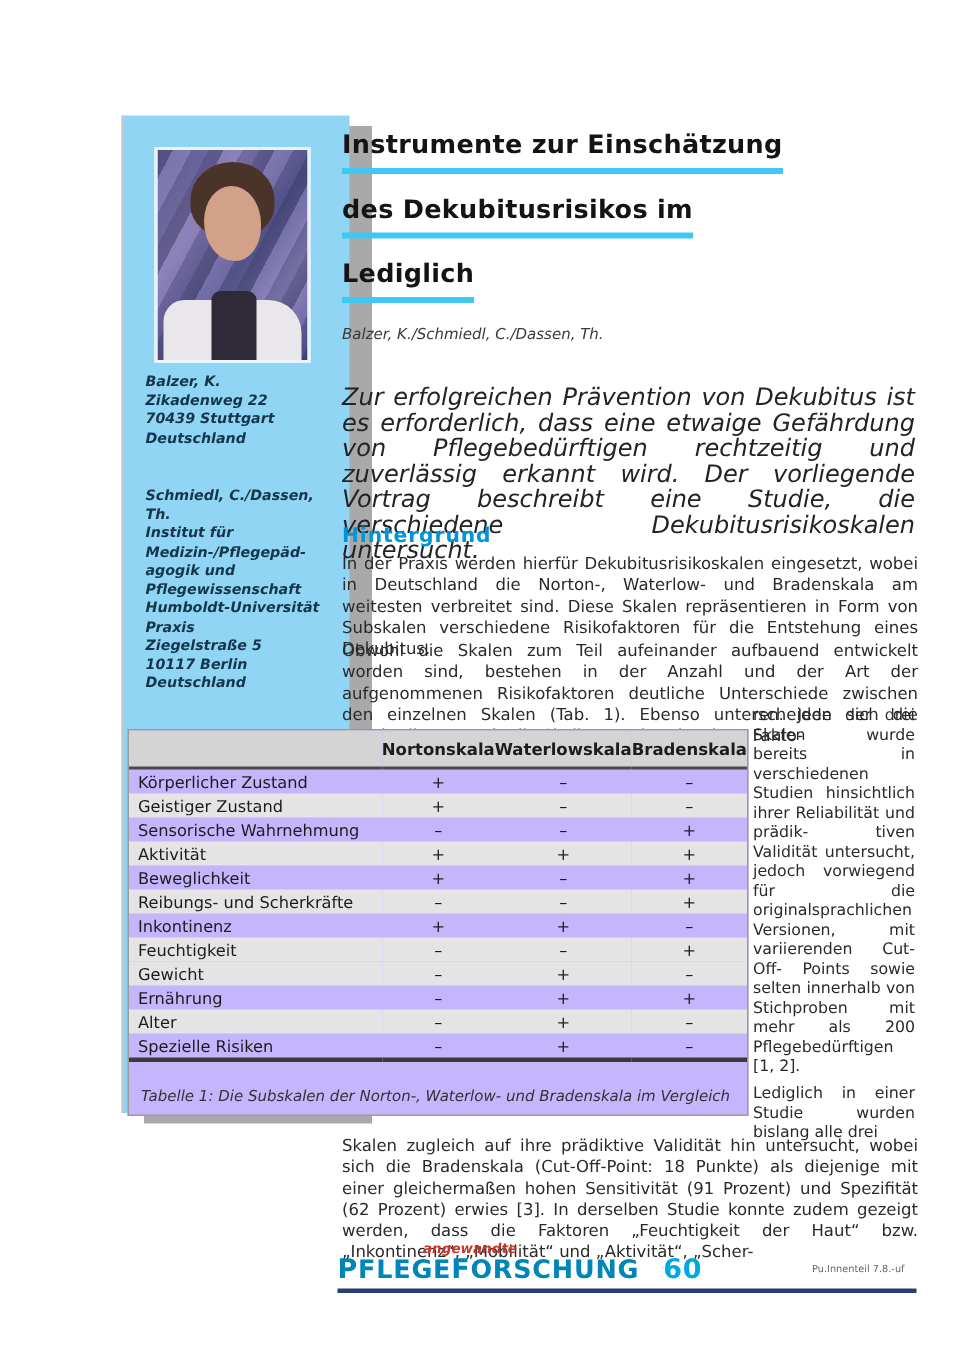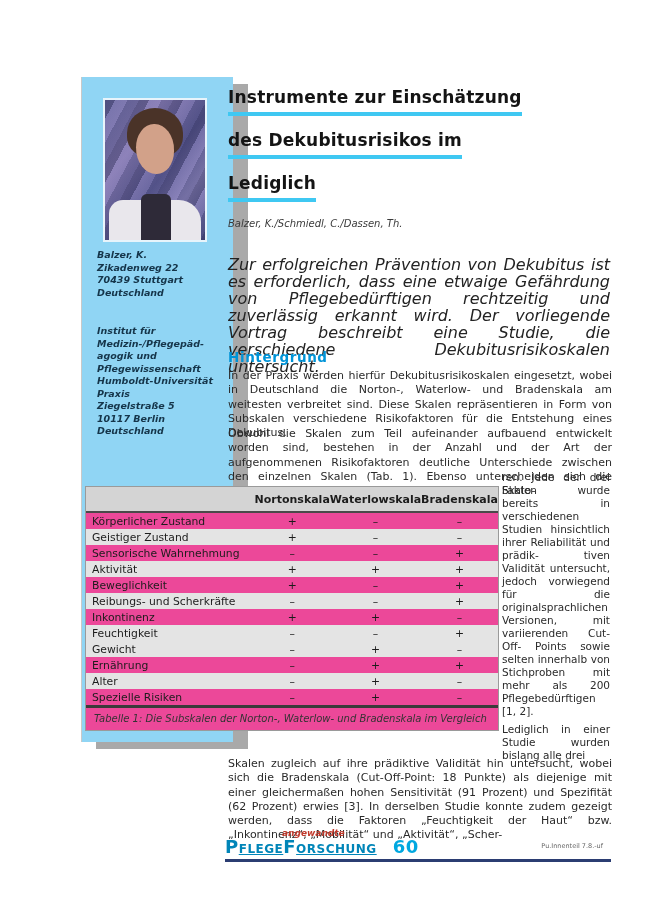--- a/index.html
+++ b/index.html
@@ -59,42 +59,42 @@
   .para1{left:228px;top:369px;width:384px;}
   .para2-lead{left:228px;top:427px;width:384px;}
   .narrowcol{
     left:502px;top:471px;width:108px;
     font-size:10.5px;line-height:13px;overflow-wrap:break-word;
   }
   .narrowcol .p3{margin-top:5px;}
   .para-bottom{left:228px;top:757px;width:384px;}
   
   .tablebox{
-    position:absolute;left:85px;top:486px;width:412px;background:#ec4899;
+    position:absolute;left:85px;top:486px;width:412px;background:#c4b5fd;
     border:1px solid #9a9a9a;z-index:3;
   }
   .tablebox table{border-collapse:collapse;width:100%;border-bottom:3px solid #3a3a3a;}
   .tablebox thead tr{background:#d4d4d4;border-bottom:2px solid #4a4a4a;}
   .tablebox th{font-size:11px;font-weight:bold;color:#1c1c1c;padding:6px 0 5px;text-align:center;}
   .tablebox th.lbl{width:48%;}
   .tablebox td{font-size:10.8px;color:#1c1c1c;padding:1.5px 0;}
   .tablebox td.lbl{padding-left:6px;text-align:left;}
   .tablebox td.val{text-align:center;width:17.3%;}
   .tablebox tr.stripe{background:#e4e4e4;}
   .tbl-caption{
-    font-style:italic;font-size:10px;color:#333;padding:5px 8px 6px;
+    font-style:italic;font-size:10px;color:#333;padding:18px 8px 6px;
   }
   
   .footer{position:absolute;left:225px;top:828px;width:386px;z-index:2;}
   .logo-angewandte{
     position:absolute;left:57px;top:0;font-size:9px;font-weight:bold;font-style:italic;color:#c0392b;
   }
   .logo-line{position:absolute;left:0;top:8px;font-weight:bold;color:#0085b8;letter-spacing:.5px;white-space:nowrap;}
   .logo-line .big{font-size:18px;}
-  .logo-line .sm{font-size:12px;text-decoration:underline;}
+  .logo-line .sm{font-size:17px;}
   .page-number{font-size:18px;color:#00a8e0;margin-left:16px;font-weight:bold;}
   .footer-note{position:absolute;right:8px;top:14px;font-size:6.5px;color:#666;}
   .footer-rule{position:absolute;left:0;top:31px;width:100%;height:3px;background:#2b3d72;}
 </style>
 </head>
 <body>
 
 <div class="sidebar">
   <div class="photo-frame">
     <div class="photo">
@@ -104,20 +104,21 @@
       <span class="ph-vest"></span>
     </div>
   </div>
   <div class="addr addr1">
       <div>Balzer, K.</div>
       <div>Zikadenweg 22</div>
       <div>70439 Stuttgart</div>
       <div>Deutschland</div>
     </div>
   <div class="addr addr2">
+      <div>Schmiedl, C./Dassen, Th.</div>
       <div>Institut für Medizin-/Pflegepäd-</div>
       <div>agogik und Pflegewissenschaft</div>
       <div>Humboldt-Universität Praxis</div>
       <div>Ziegelstraße 5</div>
       <div>10117 Berlin</div>
       <div>Deutschland</div>
     </div>
 </div>
 
 <div class="title-block">

